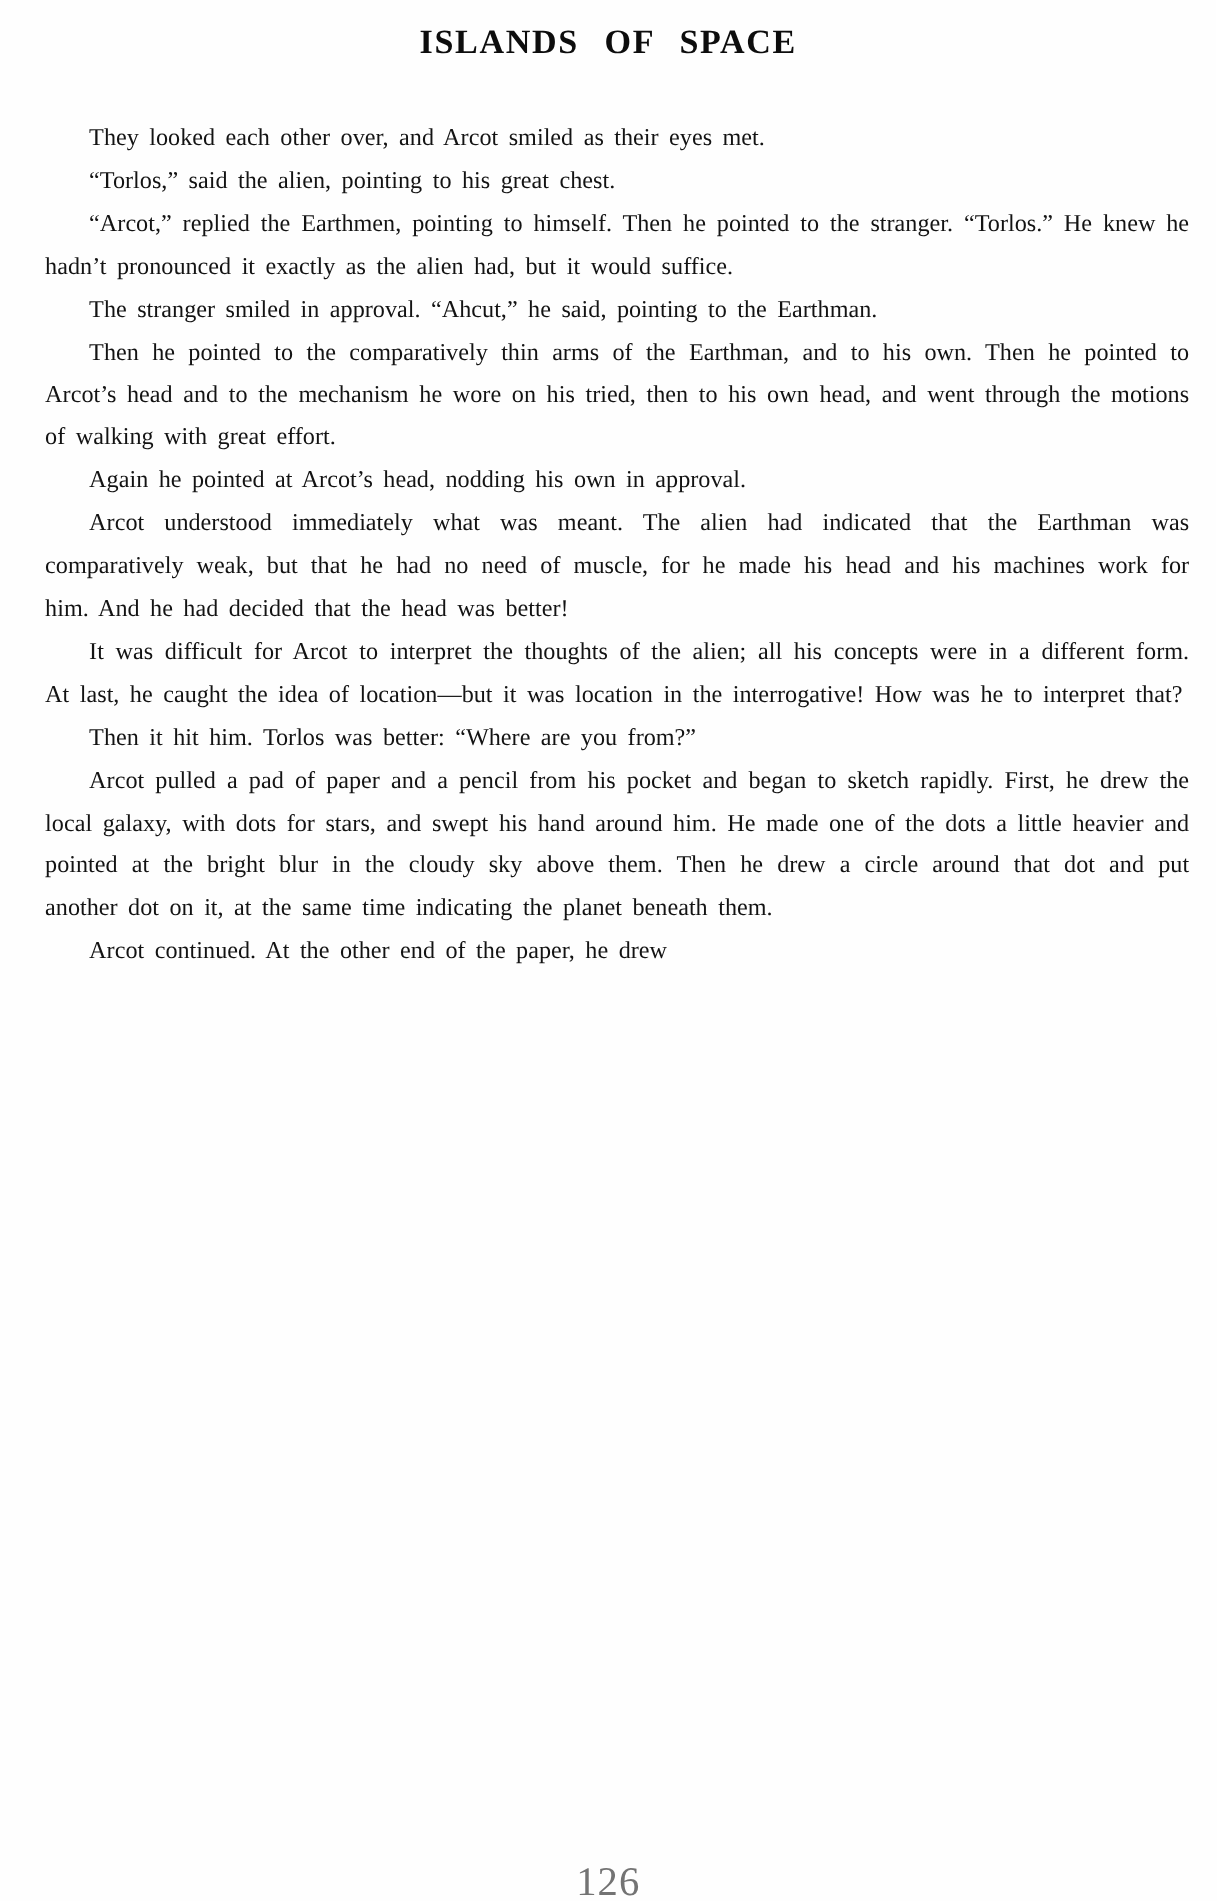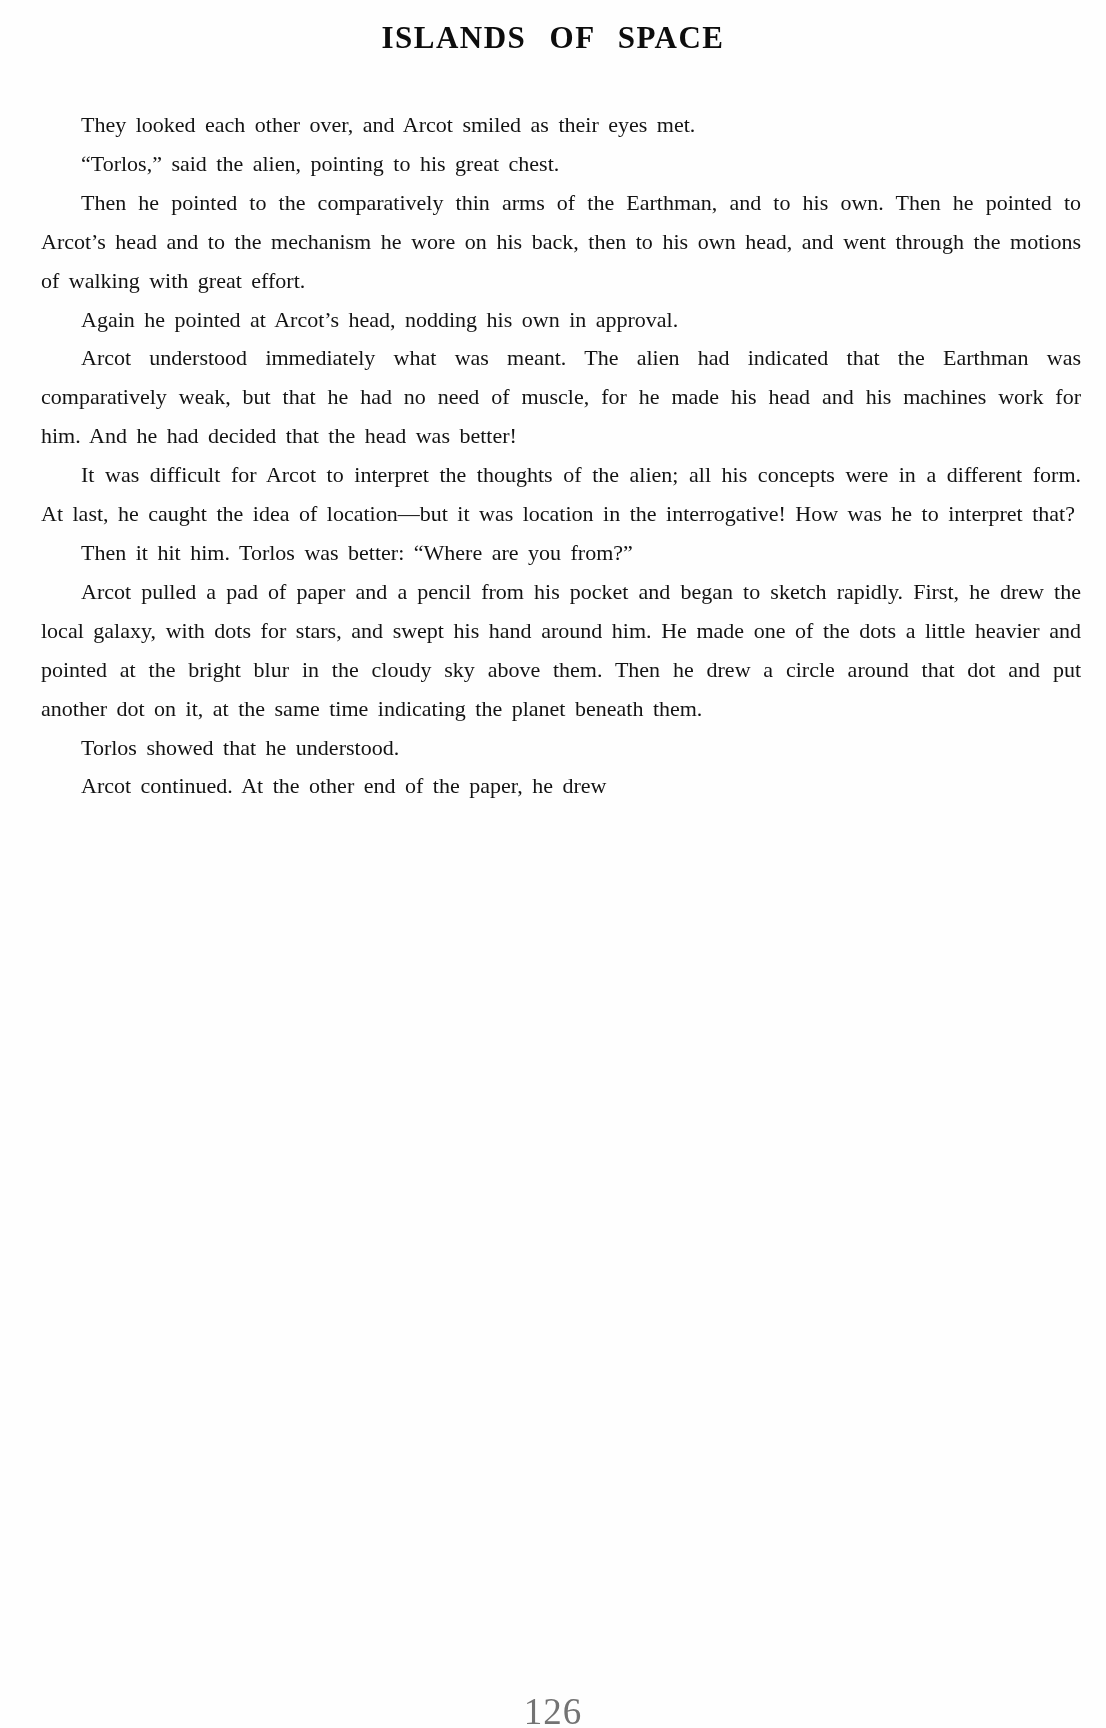--- a/index.html
+++ b/index.html
@@ -59,25 +59,26 @@
 </head>
 <body>
 
 <div class="page">
 
   <div class="running-head">ISLANDS OF SPACE</div>
 
   <div class="text-block">
     <p>They looked each other over, and Arcot smiled as their eyes met.</p>
     <p>“Torlos,” said the alien, pointing to his great chest.</p>
-    <p>Then he pointed to the comparatively thin arms of the Earthman, and to his own. Then he pointed to Arcot’s head and to the mechanism he wore on his back, then to his own head, and went through the motions of walking with great effort.</p>
+    <p>“Arcot,” replied the Earthmen, pointing to himself. Then he pointed to the stranger. “Torlos.” He knew he hadn’t pronounced it exactly as the alien had, but it would suffice.</p>
+    <p>The stranger smiled in approval. “Ahcut,” he said, pointing to the Earthman.</p>
+    <p>Then he pointed to the comparatively thin arms of the Earthman, and to his own. Then he pointed to Arcot’s head and to the mechanism he wore on his tried, then to his own head, and went through the motions of walking with great effort.</p>
     <p>Again he pointed at Arcot’s head, nodding his own in approval.</p>
     <p>Arcot understood immediately what was meant. The alien had indicated that the Earthman was comparatively weak, but that he had no need of muscle, for he made his head and his machines work for him. And he had decided that the head was better!</p>
     <p>It was difficult for Arcot to interpret the thoughts of the alien; all his concepts were in a different form. At last, he caught the idea of location—but it was location in the interrogative! How was he to interpret that?</p>
     <p>Then it hit him. Torlos was better: “Where are you from?”</p>
     <p>Arcot pulled a pad of paper and a pencil from his pocket and began to sketch rapidly. First, he drew the local galaxy, with dots for stars, and swept his hand around him. He made one of the dots a little heavier and pointed at the bright blur in the cloudy sky above them. Then he drew a circle around that dot and put another dot on it, at the same time indicating the planet beneath them.</p>
-    <p>Torlos showed that he understood.</p>
     <p>Arcot continued. At the other end of the paper, he drew</p>
   </div>
 
   <div class="page-number">126</div>
 
 </div>
 
 </body></html>

